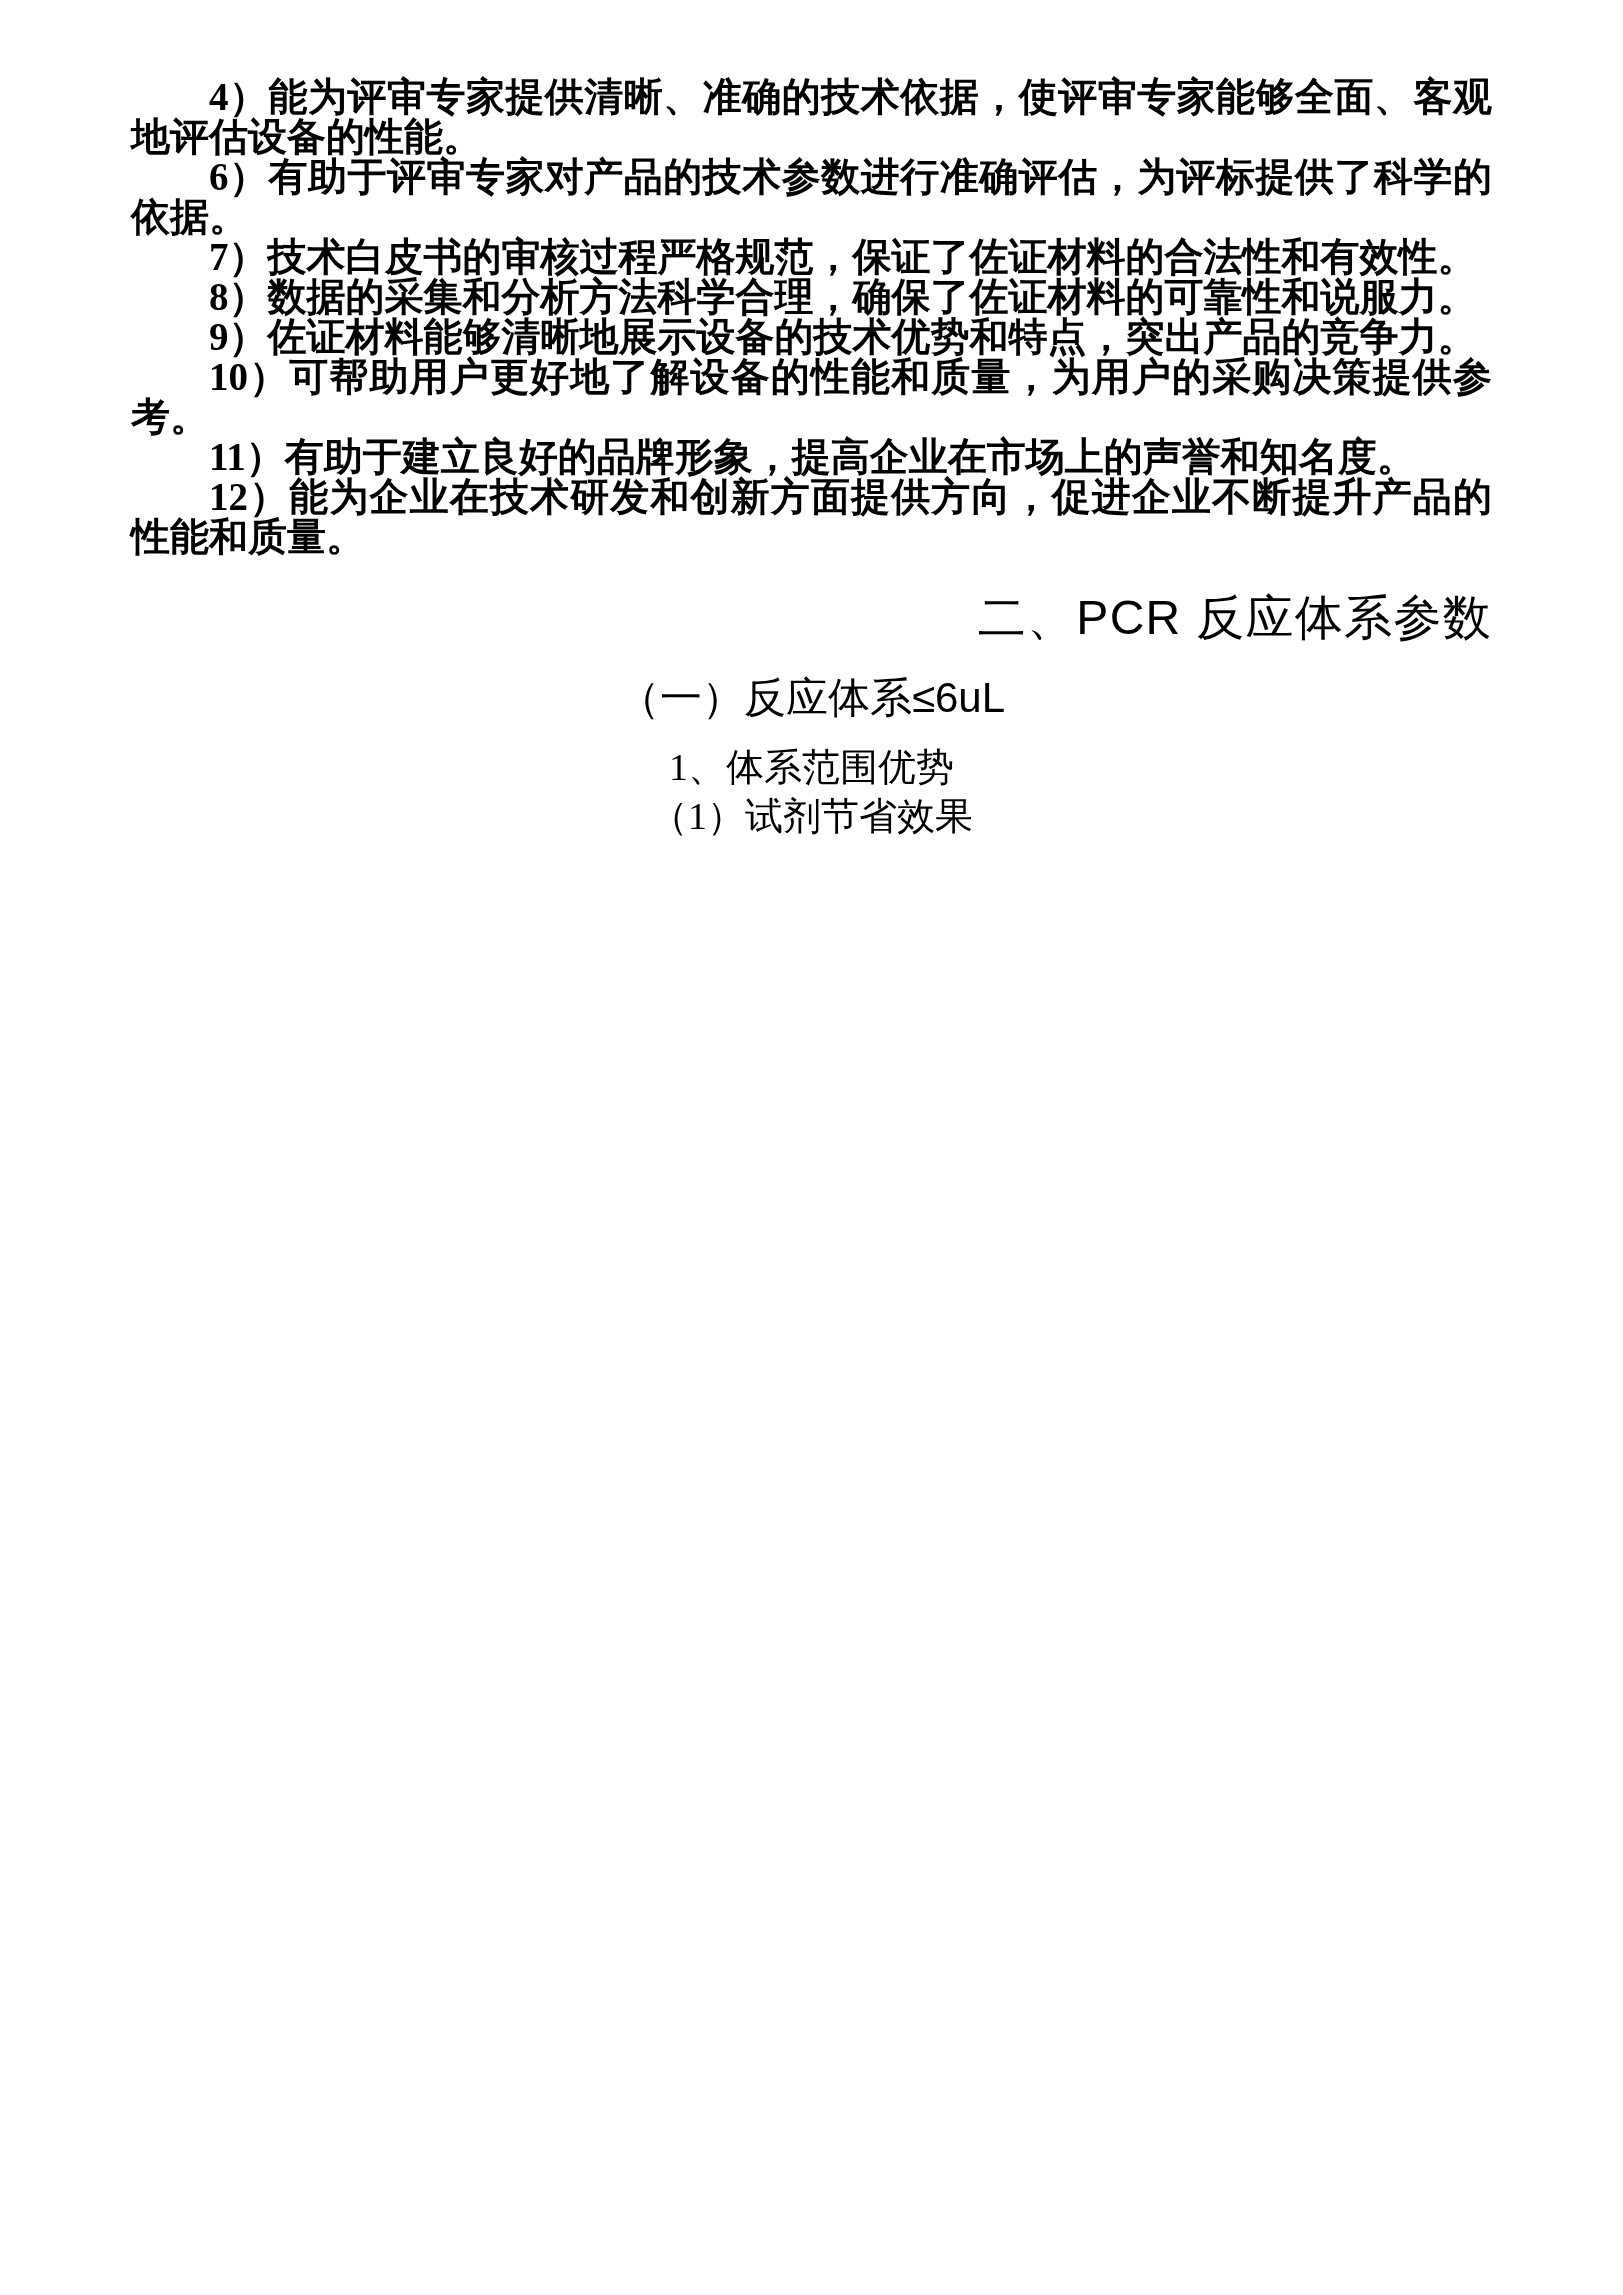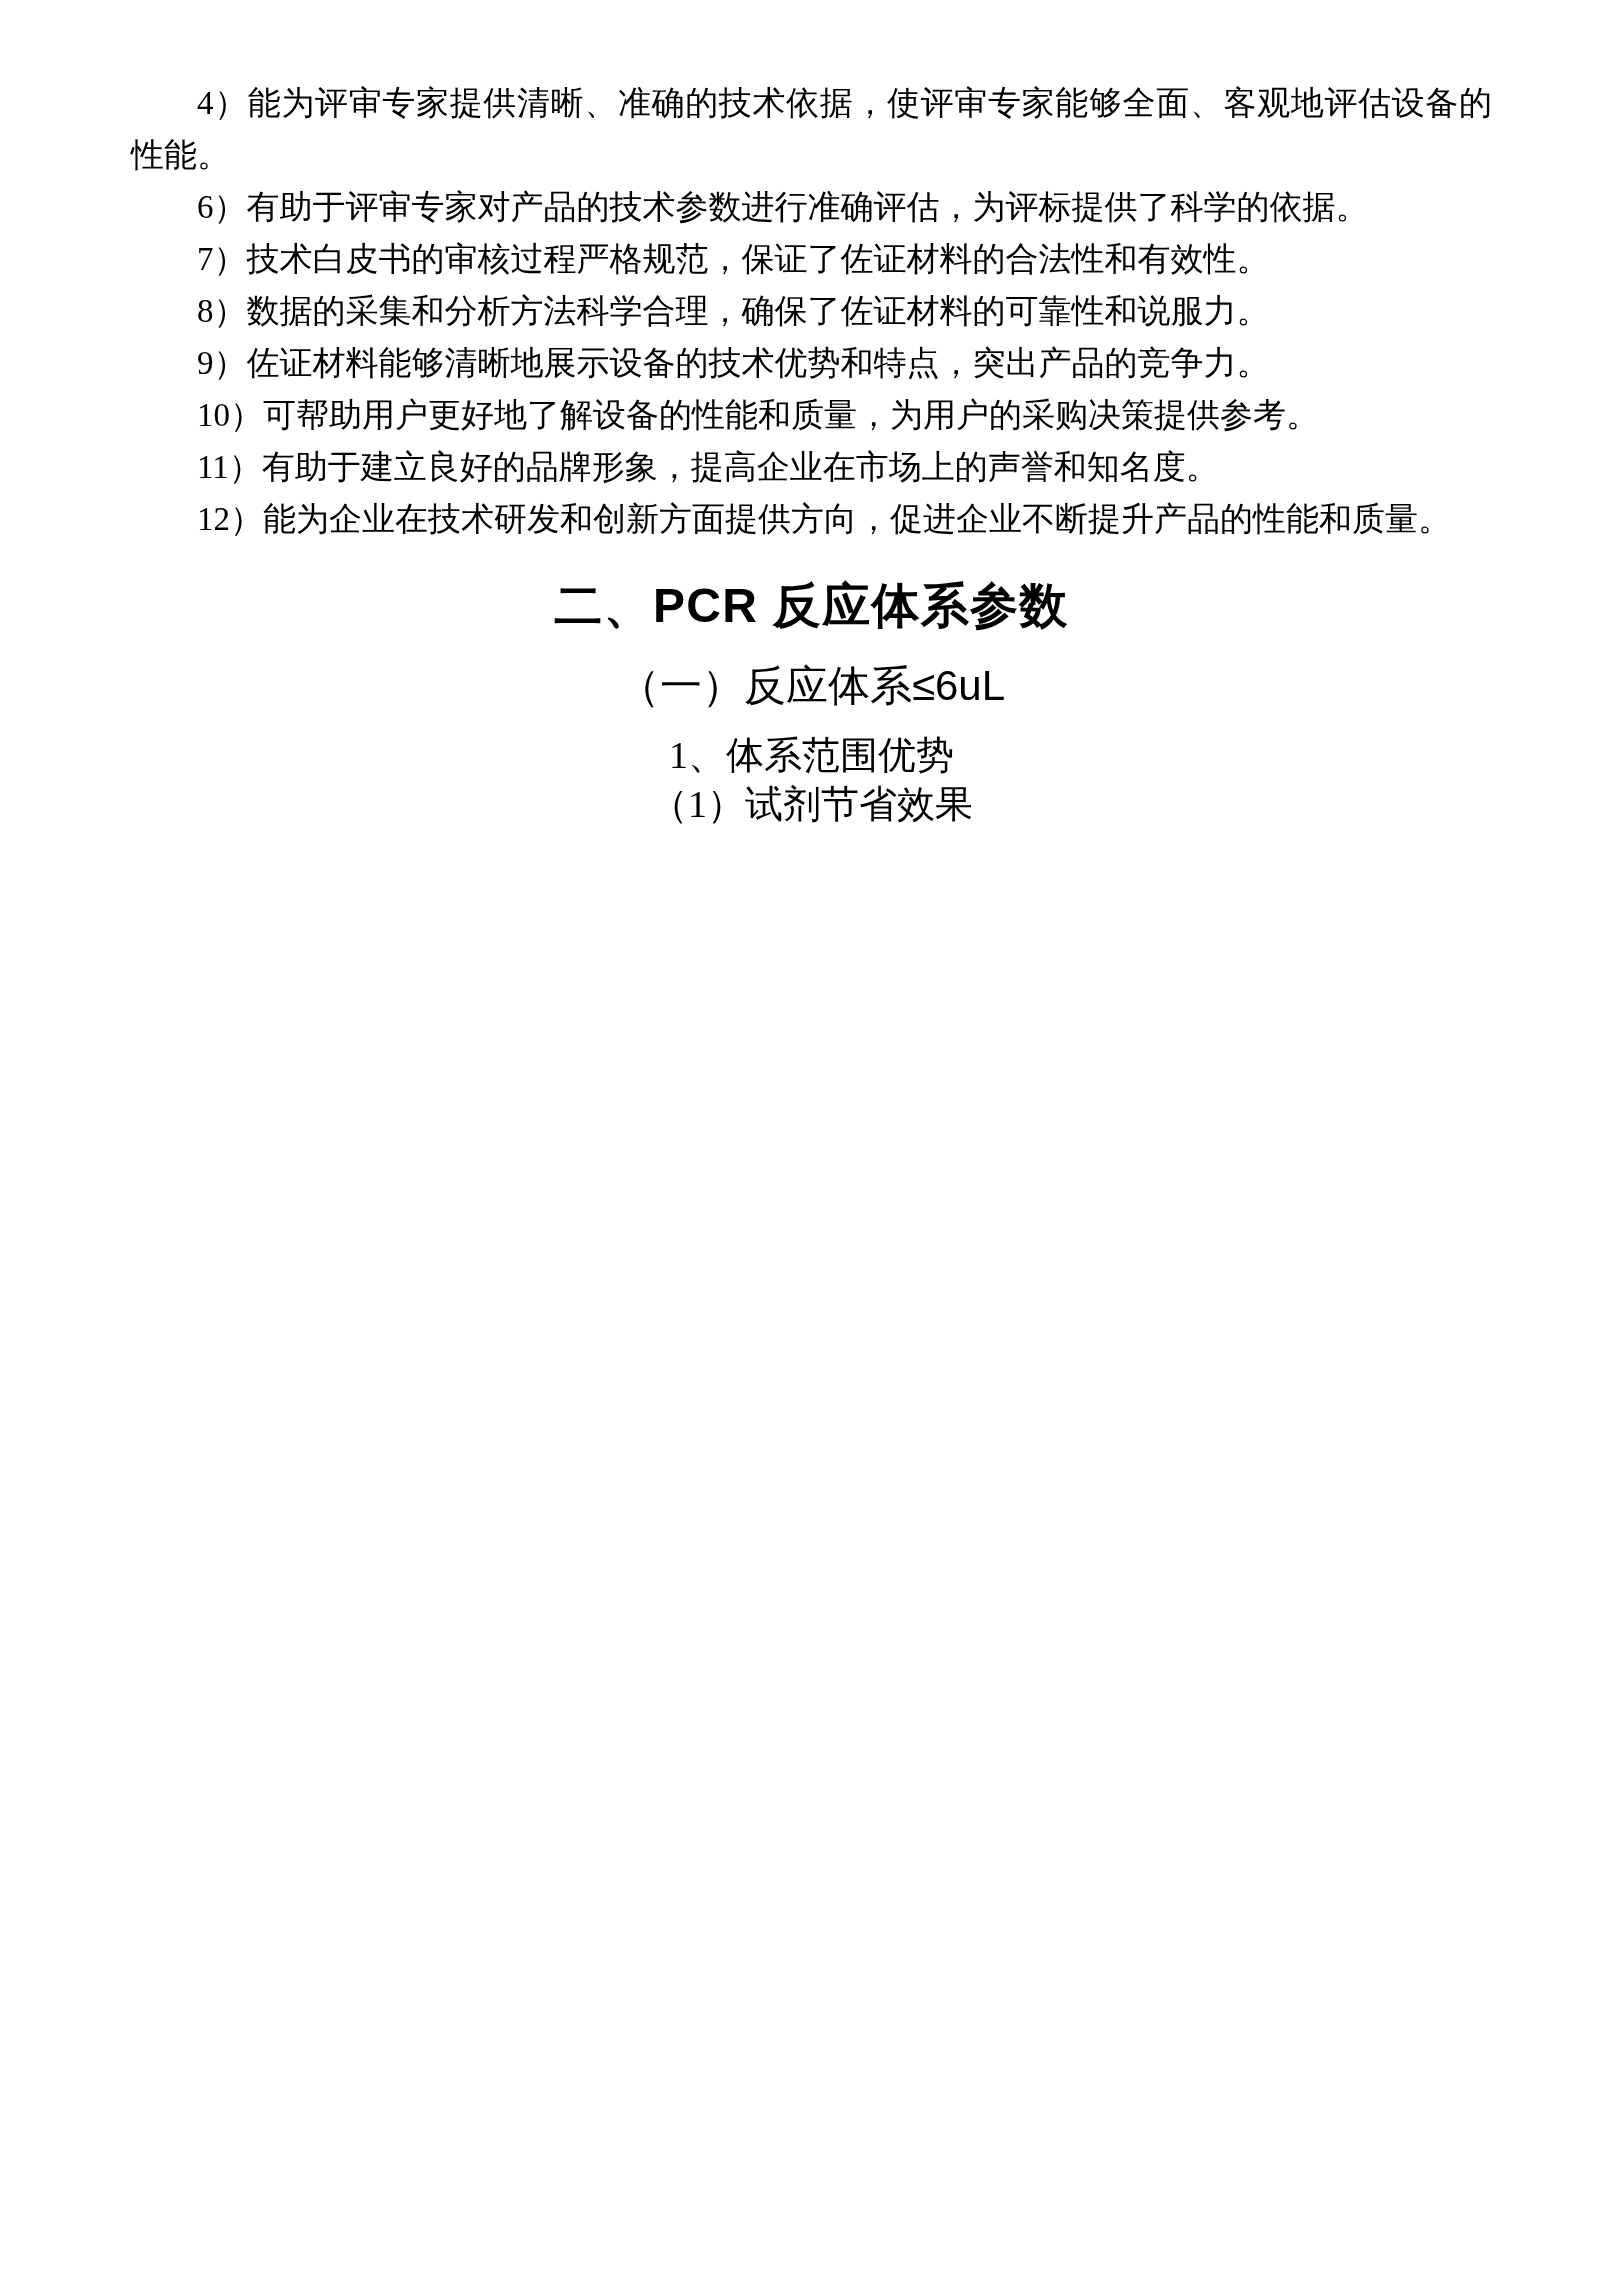--- a/index.html
+++ b/index.html
@@ -16,42 +16,43 @@
     box-sizing: border-box;
     padding: 77px 131px 0 131px;
     font-family: "Liberation Serif", "DejaVu Serif", serif;
     color: #000000;
     overflow: hidden;
   }
   .content {
     width: 100%;
   }
   p.body-para {
-    font-size: 33px;
-    line-height: 52px;
+    font-size: 39px;
+    line-height: 40px;
     margin: 0;
     text-indent: 2em;
     text-align: justify;
     word-break: break-all;
+    font-weight: bold;
   }
   p.sub-item {
     font-size: 38px;
     line-height: 44px;
     margin: 0;
     padding: 2.6px 0;
     text-indent: 0;
     text-align: center;
   }
   h2.section-heading {
     font-size: 48px;
     line-height: 60px;
     margin: 31px 0 22px 0;
-    font-weight: 700;
+    font-weight: 400;
     font-family: "Liberation Sans", "DejaVu Sans", sans-serif;
-    text-align: center;
+    text-align: right;
     letter-spacing: 1.3px;
   }
   h3.subsection-heading {
     font-size: 42px;
     line-height: 55px;
     margin: 9.2px 0 17px 0;
     font-weight: 400;
     font-family: "Liberation Sans", "DejaVu Sans", sans-serif;
     text-align: center;
   }

